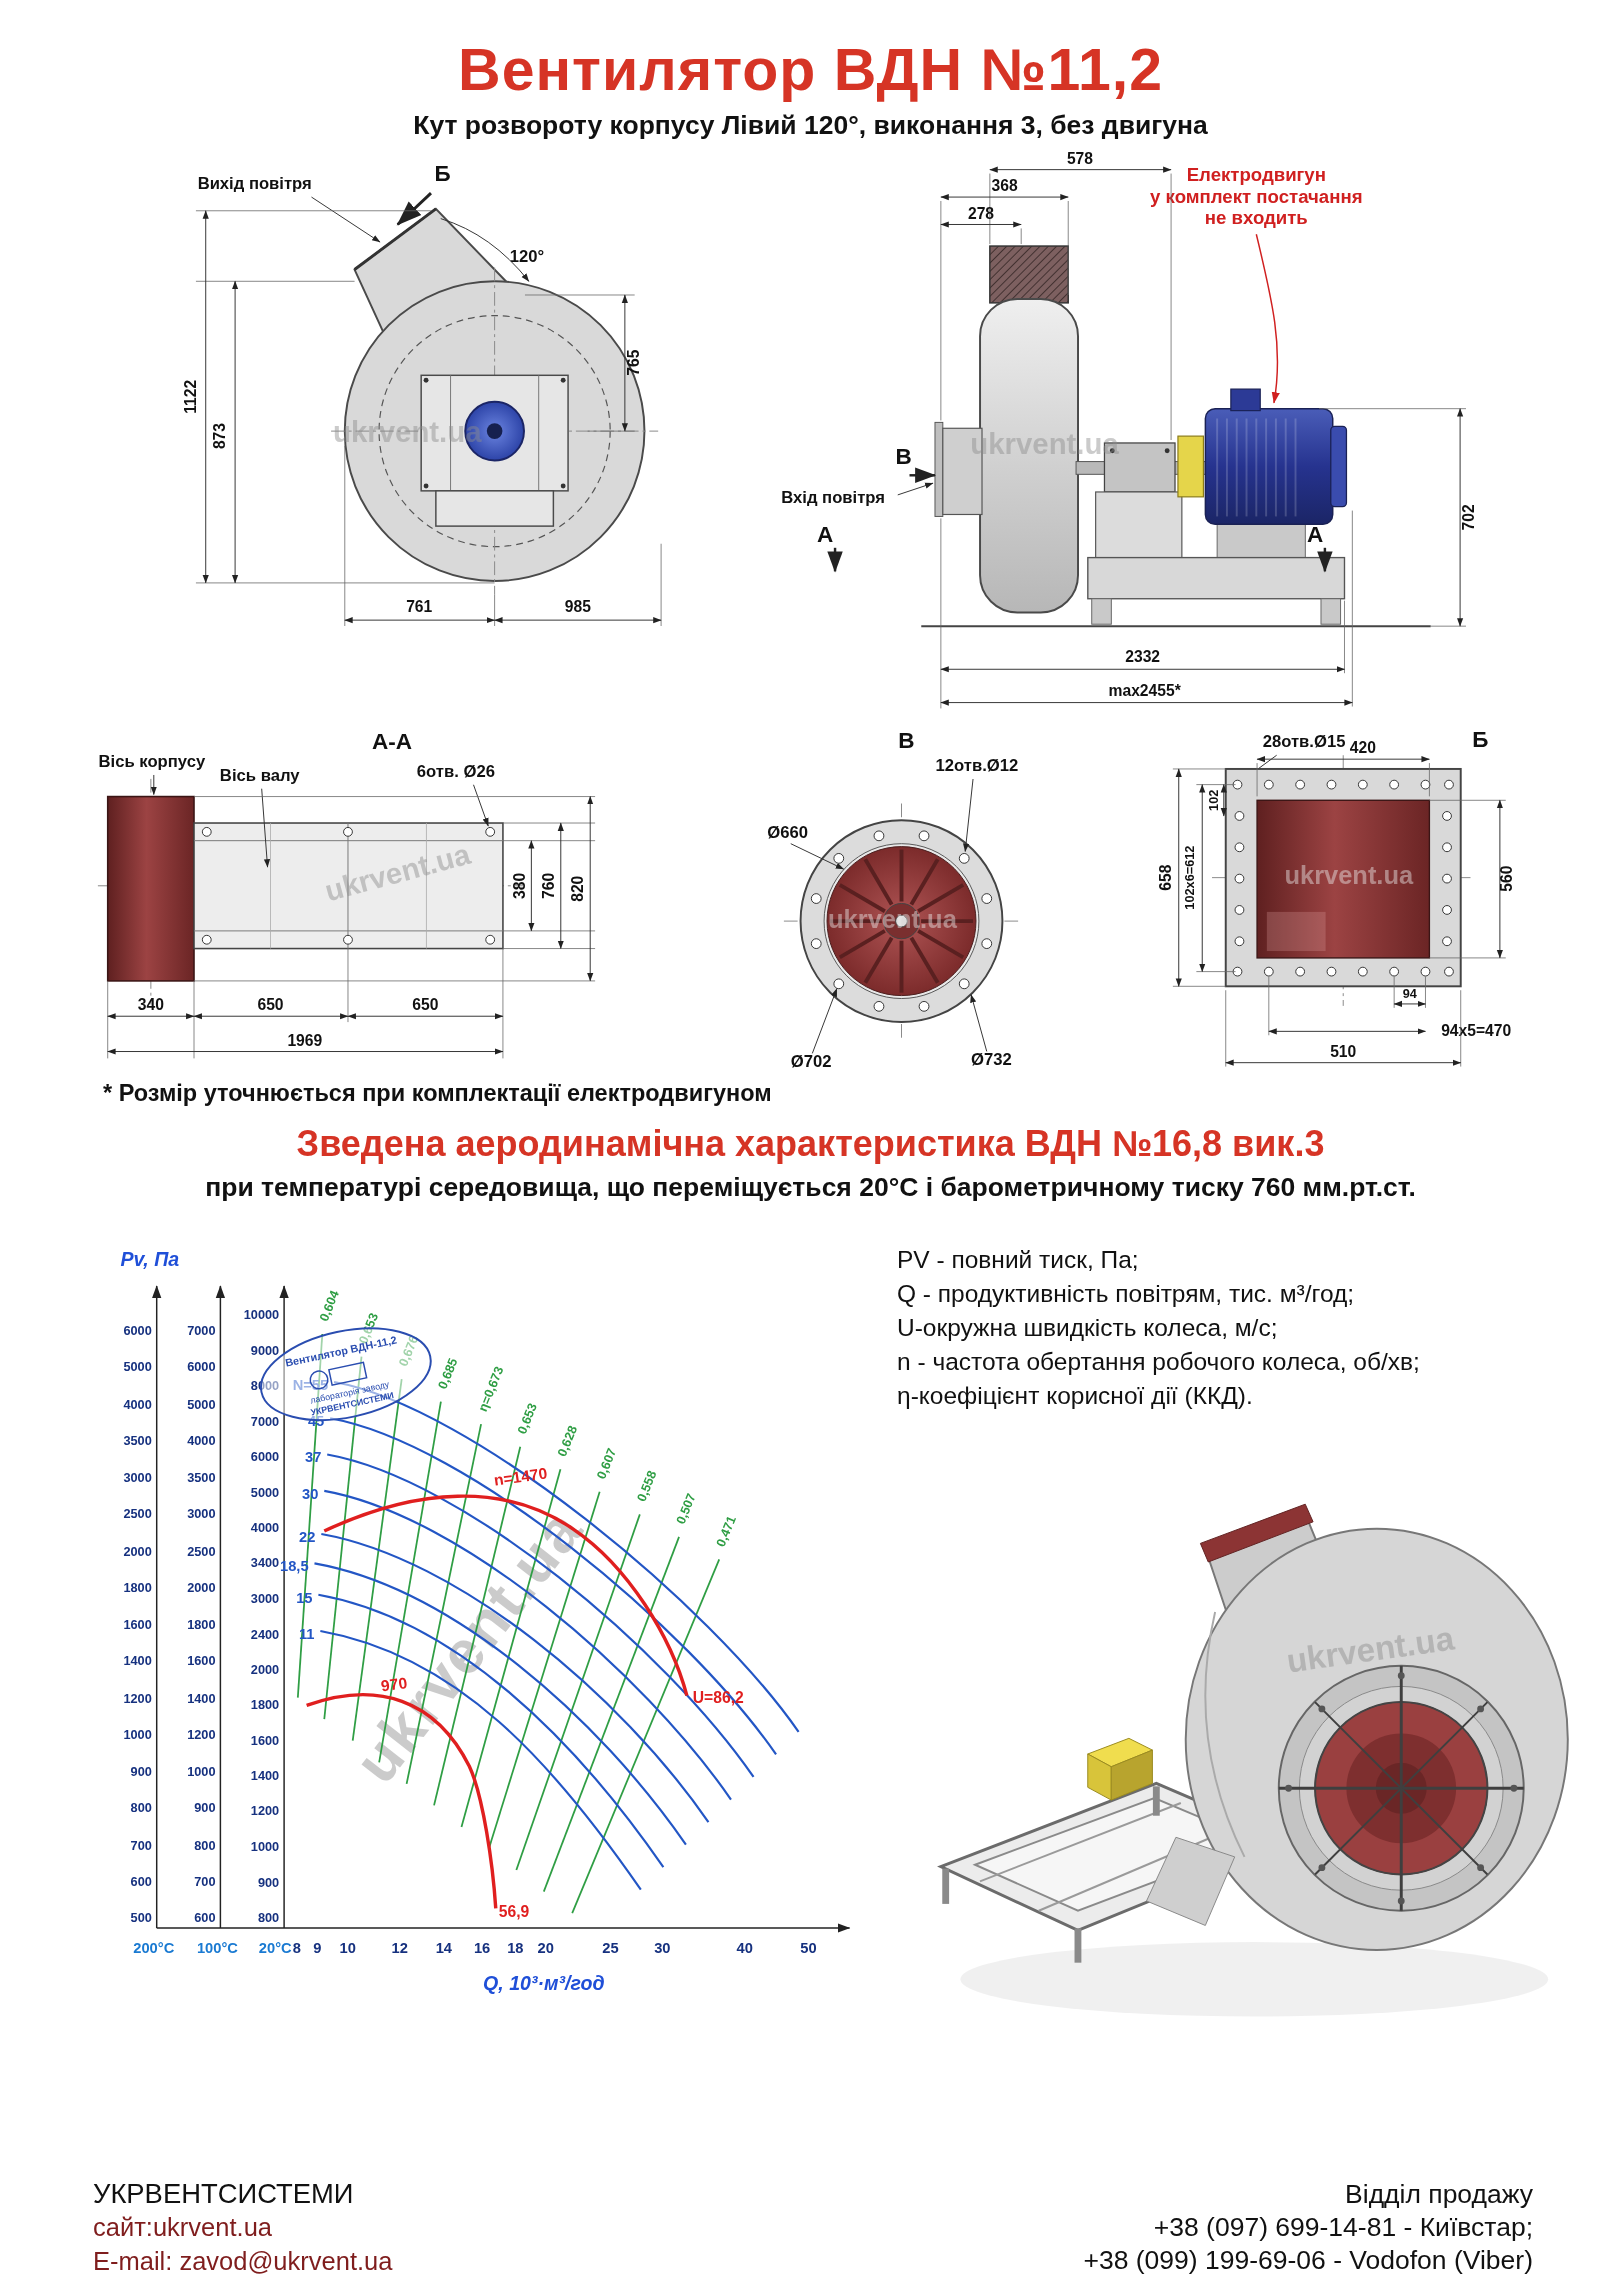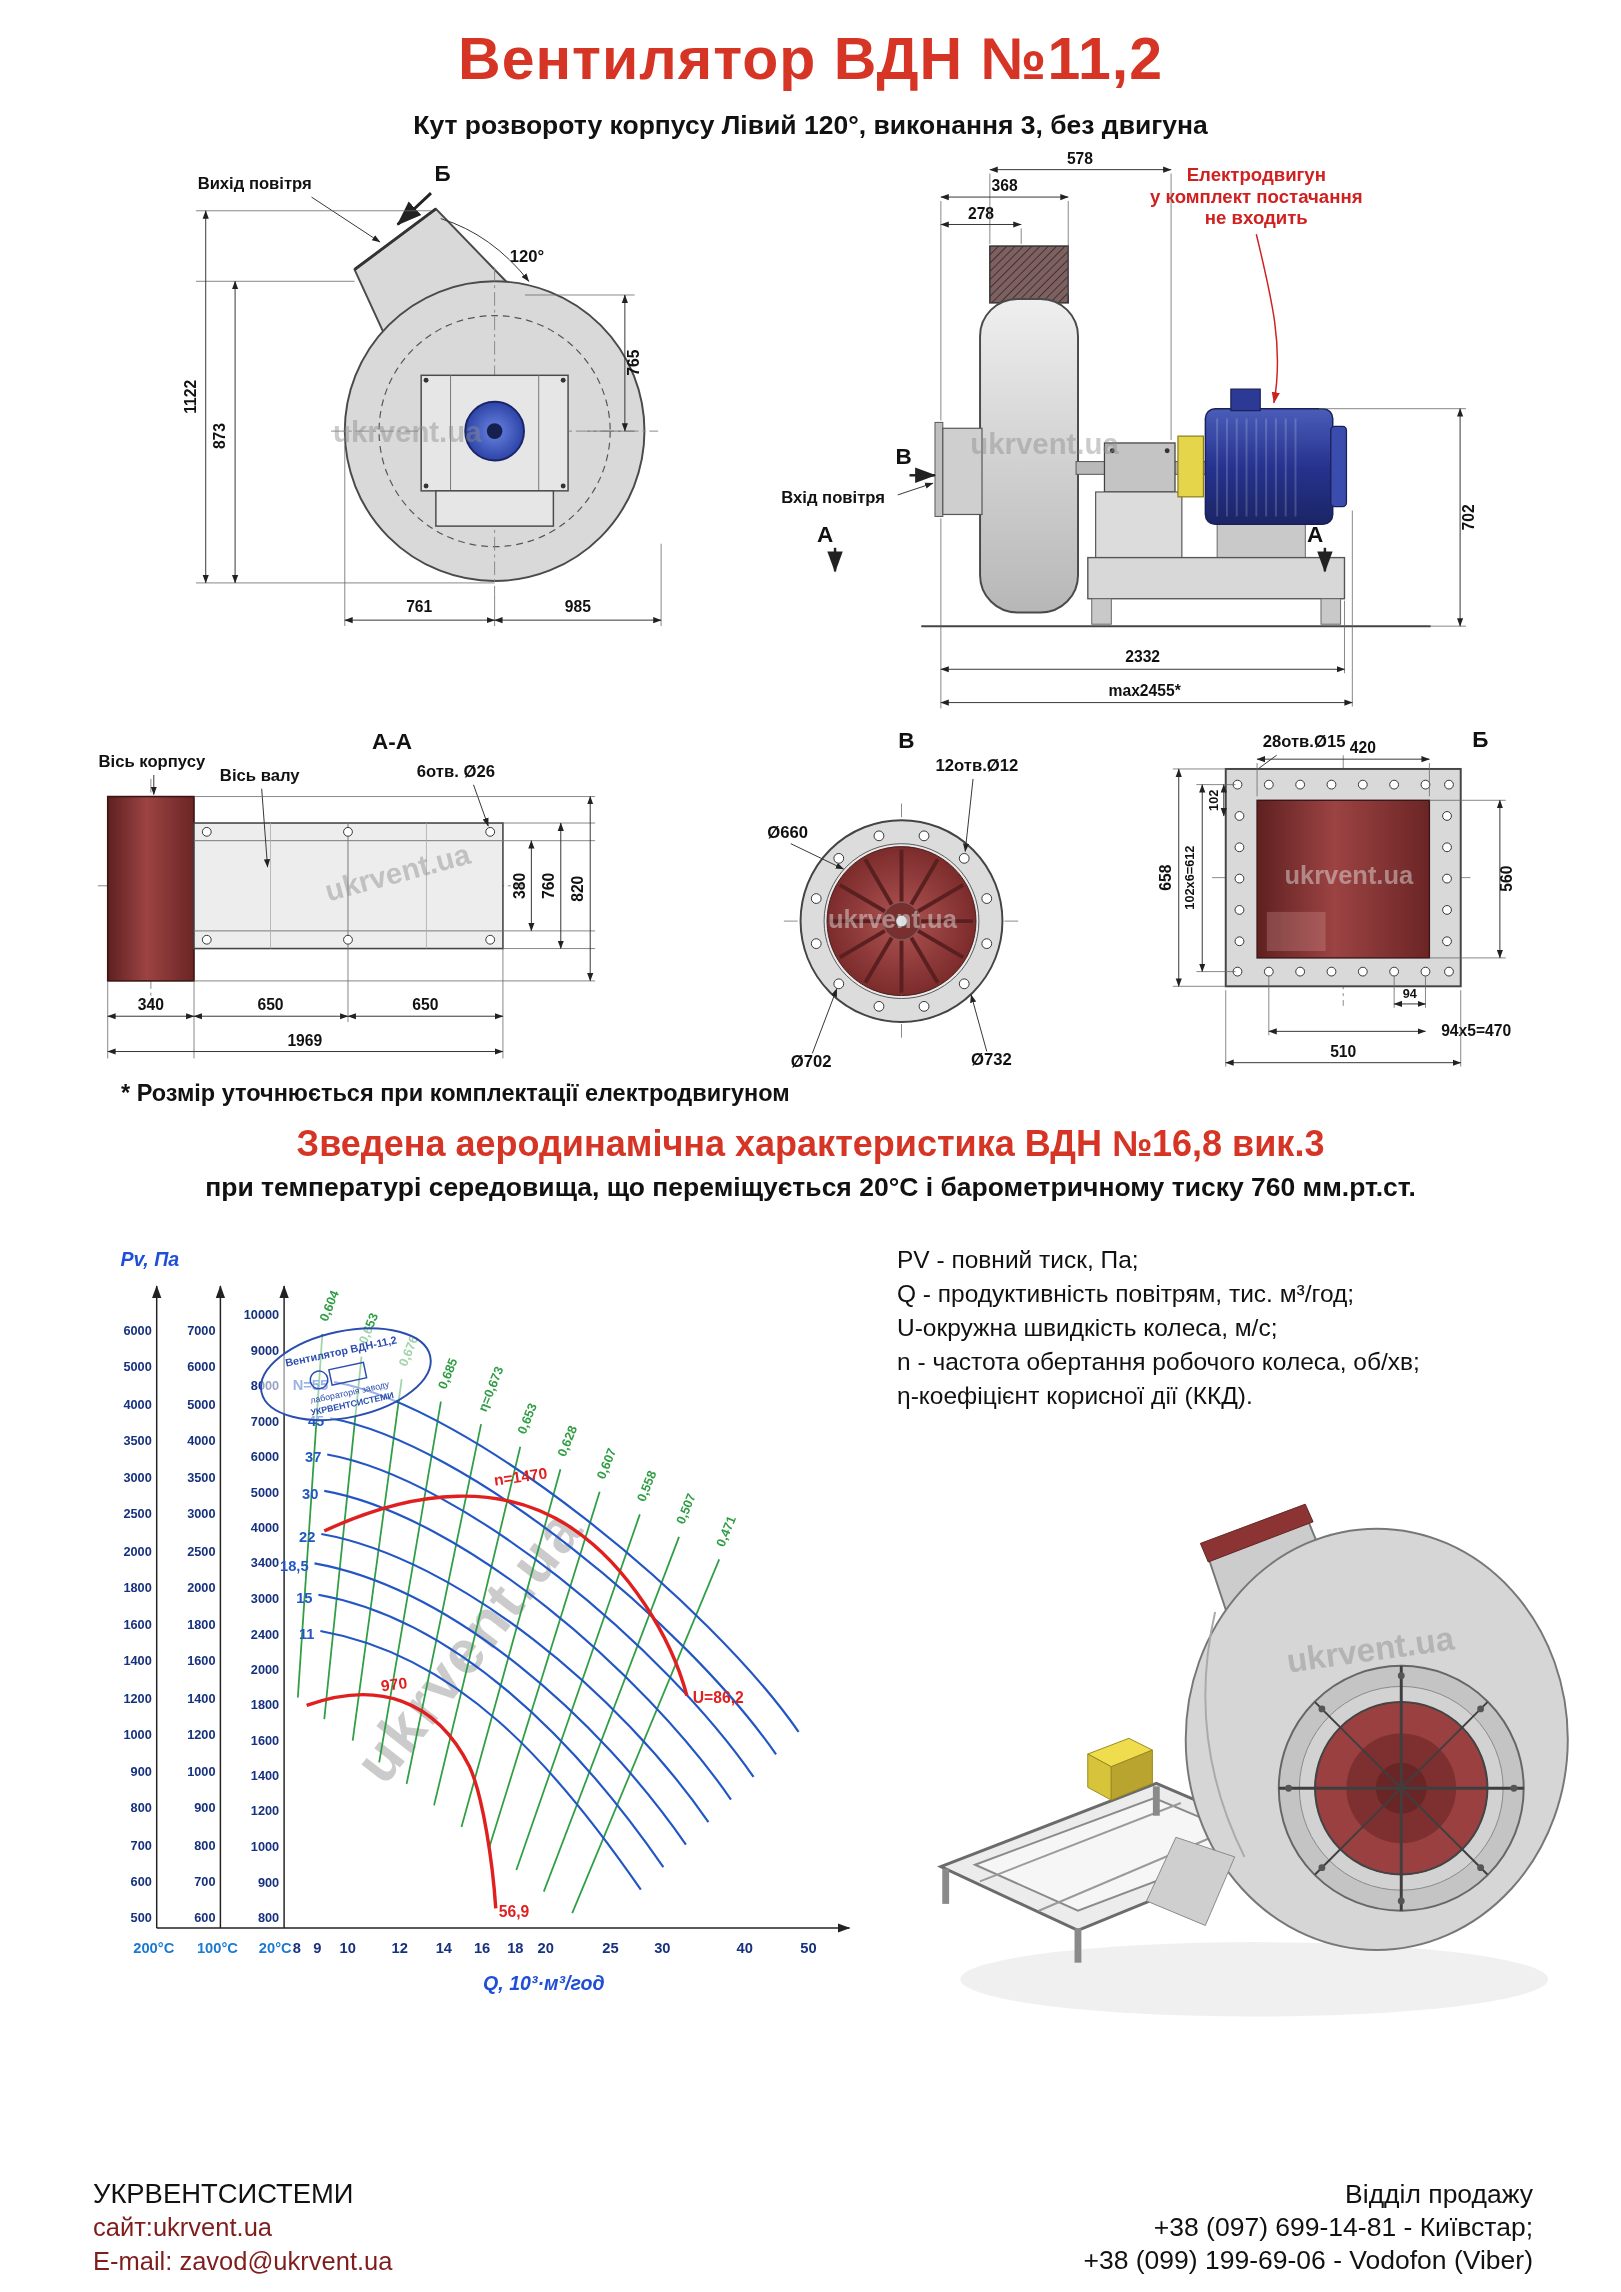--- a/index.html
+++ b/index.html
@@ -70,21 +70,21 @@
       <stop offset="0" stop-color="#6b84e0"></stop>
         <stop offset="1" stop-color="#2d44a8"></stop>
     </radialGradient>
     <radialGradient id="gDisc">
       <stop offset="0" stop-color="#b05555"></stop>
         <stop offset="1" stop-color="#7c2b2b"></stop>
     </radialGradient>
   </defs>
 </svg>
 
-<div class="abs title center" style="top:25px">Вентилятор ВДН №11,2</div>
+<div class="abs title center" style="top:36px">Вентилятор ВДН №11,2</div>
 <div class="abs subtitle center" style="top:110px">Кут розвороту корпусу Лівий 120°, виконання 3, без двигуна</div>
 
 <svg class="abs" style="left:98px;top:152px" width="568" height="617" viewBox="0 0 580 630">
   <g>
     <polygon points="262,120 345,58 432,148 318,242" fill="#d9d9d9" stroke="#4a4a4a" stroke-width="2"></polygon>
     <line x1="262" y1="120" x2="345" y2="58" stroke="#333" stroke-width="3"></line>
     <circle cx="405" cy="285" r="153" fill="#d9d9d9" stroke="#4a4a4a" stroke-width="2"></circle>
     <circle cx="405" cy="285" r="118" fill="none" stroke="#555" stroke-width="1.2" stroke-dasharray="7 5"></circle>
     <line class="cl" x1="238" y1="285" x2="572" y2="285"></line>
     <line class="cl" x1="405" y1="118" x2="405" y2="452"></line>
@@ -371,21 +371,21 @@
     <line class="dim" x1="114" y1="318" x2="274" y2="318" marker-start="url(#mA)" marker-end="url(#mA)"></line>
     <text class="dimt" x="290" y="323" text-anchor="start" font-size="15">94х5=470</text>
     <line class="ext" x1="70" y1="276" x2="70" y2="354"></line>
     <line class="ext" x1="310" y1="276" x2="310" y2="354"></line>
     <line class="dim" x1="70" y1="350" x2="310" y2="350" marker-start="url(#mA)" marker-end="url(#mA)"></line>
     <text class="dimt" x="190" y="344" text-anchor="middle">510</text>
   </g>
   <text class="wml" x="130" y="168" font-size="26">ukrvent.ua</text>
 </svg>
 
-<div class="abs note" style="left:121px;top:1080px">* Розмір уточнюється при комплектації електродвигуном</div>
+<div class="abs note" style="left:103px;top:1080px">* Розмір уточнюється при комплектації електродвигуном</div>
 
 <div class="abs h2 center" style="top:1123px">Зведена аеродинамічна характеристика ВДН №16,8 вик.3</div>
 <div class="abs sub2 center" style="top:1172px">при температурі середовища, що переміщується 20°С і барометричному тиску 760 мм.рт.ст.</div>
 
 <svg class="abs" style="left:83px;top:1237px" width="804" height="784" viewBox="0 0 820 800">
   <text class="wm" transform="rotate(-52 410 430)" x="410" y="430" font-size="62" text-anchor="middle" letter-spacing="2">ukrvent.ua</text>
   <text class="axlab" x="38" y="30">Pv, Па</text>
   <g>
     <line x1="75" y1="705" x2="75" y2="50" stroke="#222" stroke-width="1.5" marker-end="url(#mA)"></line>
     <line x1="140" y1="705" x2="140" y2="50" stroke="#222" stroke-width="1.5" marker-end="url(#mA)"></line>

